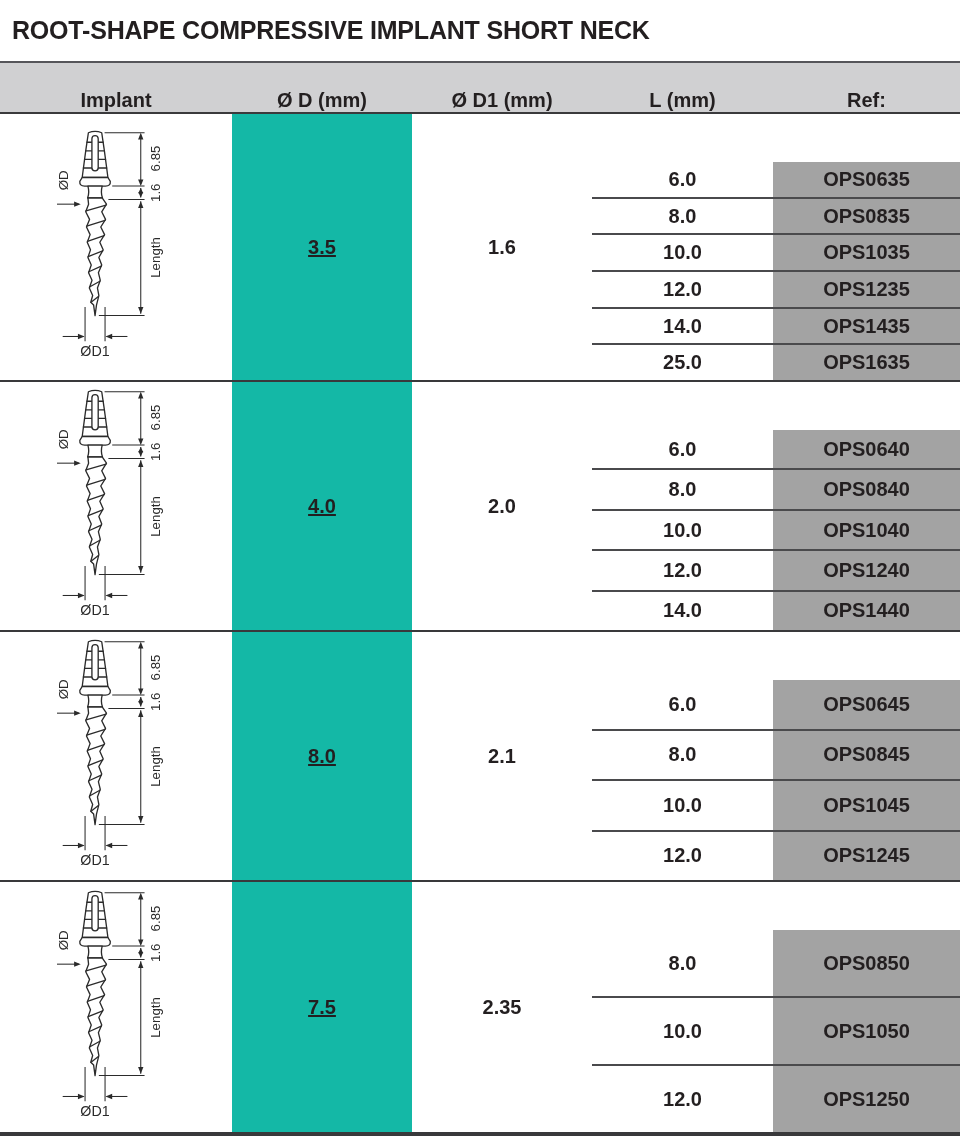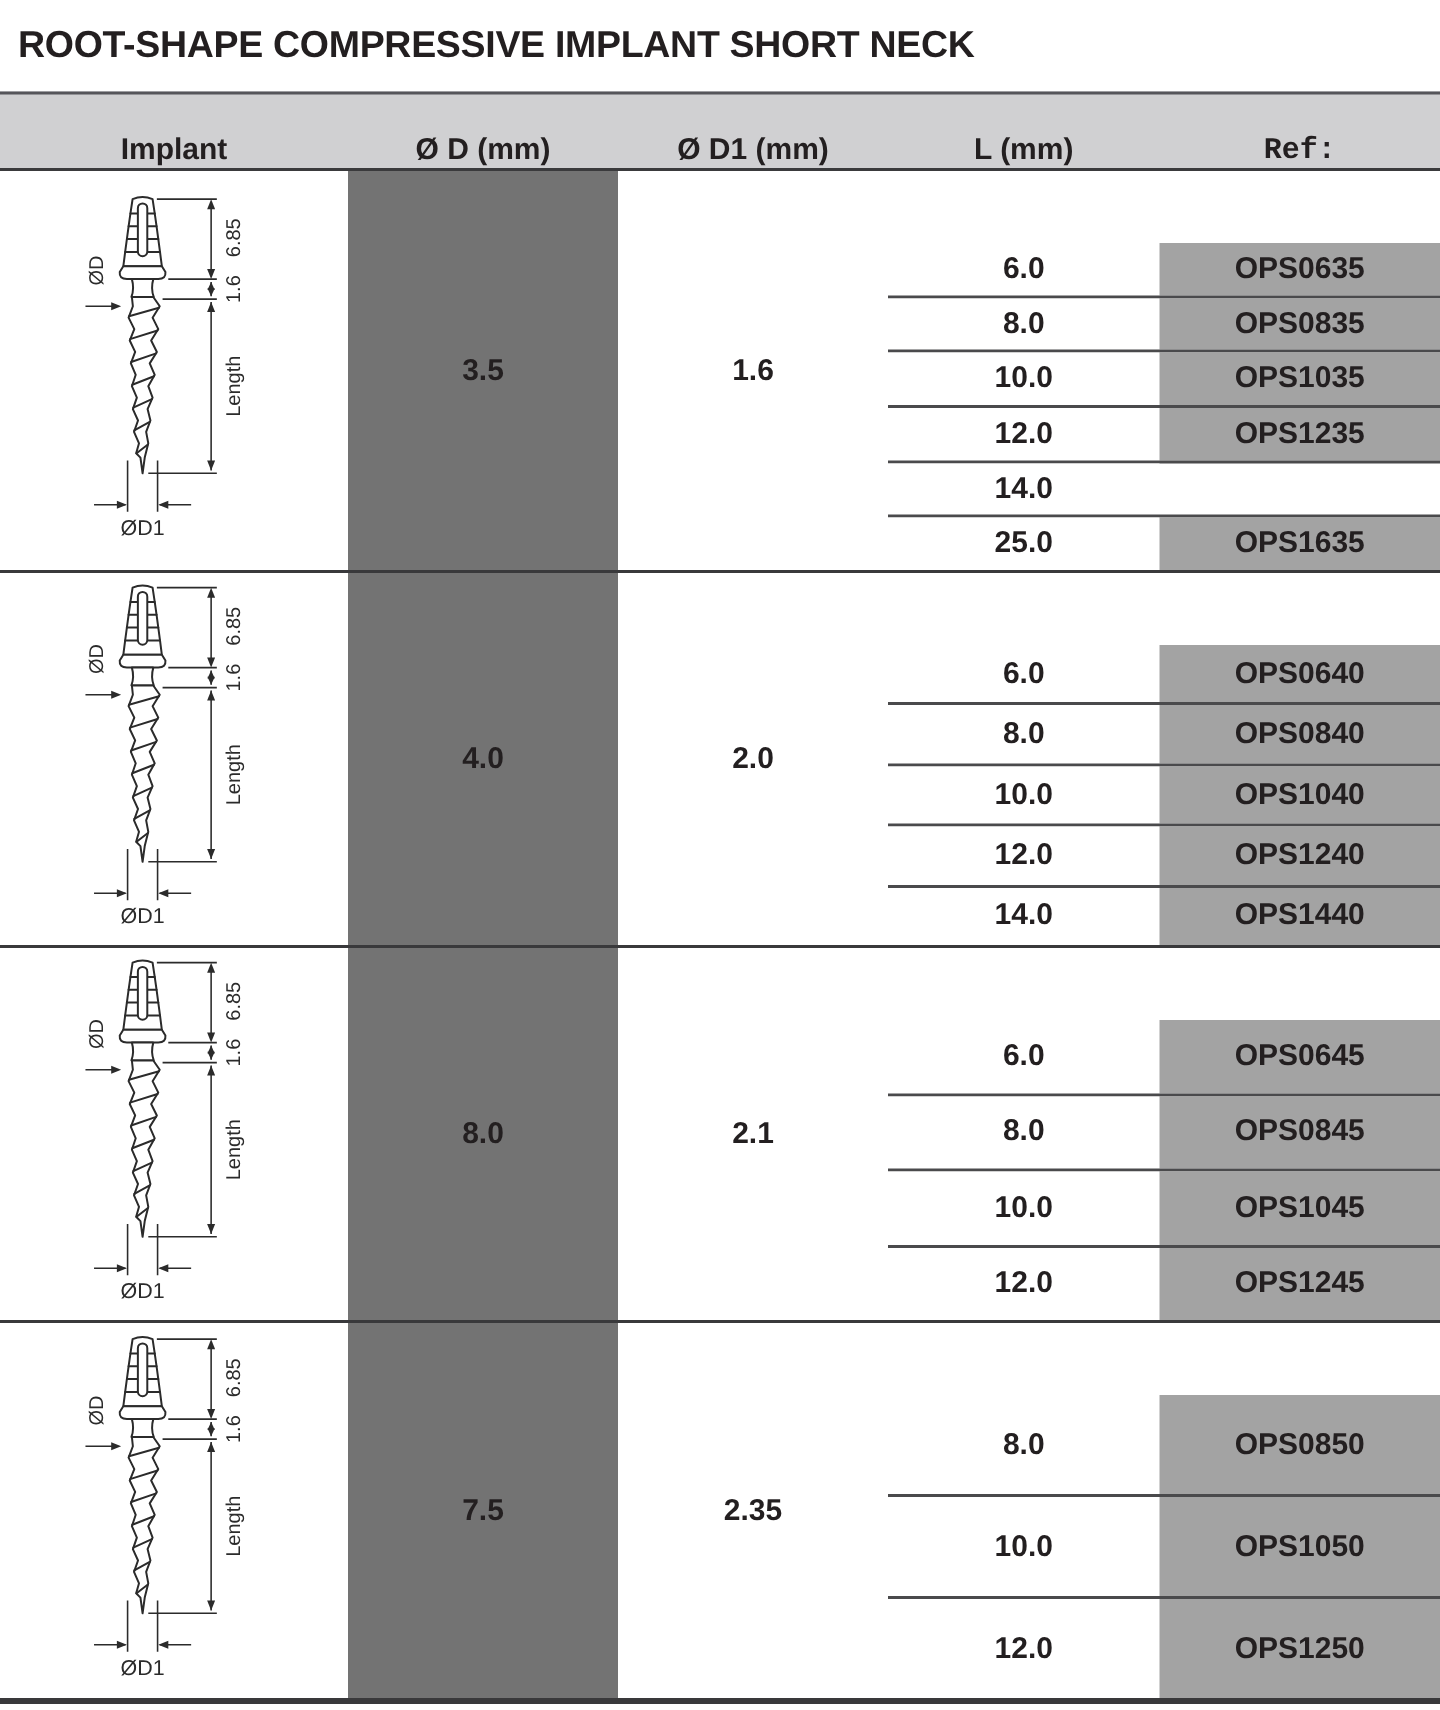--- a/index.html
+++ b/index.html
@@ -29,41 +29,41 @@
   }
   .hcell {
     font-weight:700;
     font-size:20px;
     text-align:center;
   }
   .w-implant { width:232px; }
   .w-d      { width:180px; }
   .w-d1     { width:180px; }
   .w-l      { width:181px; }
-  .w-ref    { width:187px;font-family:Liberation Mono, monospace; }
+  .w-ref    { width:187px; }
 
   .group {
     display:flex;
     height:250px;
     border-bottom:2px solid #39393b;
   }
   .group.g0 { height:268px; }
   .group:last-child { border-bottom:none; }
 
   .implant-cell {
     width:232px;
     display:flex; align-items:center; justify-content:center;
     background:#ffffff;
   }
   .d-cell, .d1-cell {
     width:180px;
     display:flex; align-items:center; justify-content:center;
     font-weight:700; font-size:20px;
   }
-  .d-cell  { background:#737373; }
+  .d-cell  { background:#14b8a6;text-decoration:underline; }
   .d1-cell { background:#ffffff; }
 
   .rows-col {
     width:368px;
     display:flex; flex-direction:column;margin-top:48px;
   }
   .lr-row { flex:1; display:flex; }
   .lr-row + .lr-row { border-top:2px solid #4a4a4c; }
   .l-cell {
     width:181px;
@@ -173,20 +173,21 @@
         <div class="lr-row">
           <div class="l-cell">10.0</div>
           <div class="ref-cell">OPS1035</div>
         </div>
         <div class="lr-row">
           <div class="l-cell">12.0</div>
           <div class="ref-cell">OPS1235</div>
         </div>
         <div class="lr-row">
           <div class="l-cell">14.0</div>
+          <div class="ref-cell">OPS1435</div>
         </div>
         <div class="lr-row">
           <div class="l-cell">25.0</div>
           <div class="ref-cell">OPS1635</div>
         </div>
       </div>
   </section>
 
   <section class="group">
     <div class="implant-cell">

